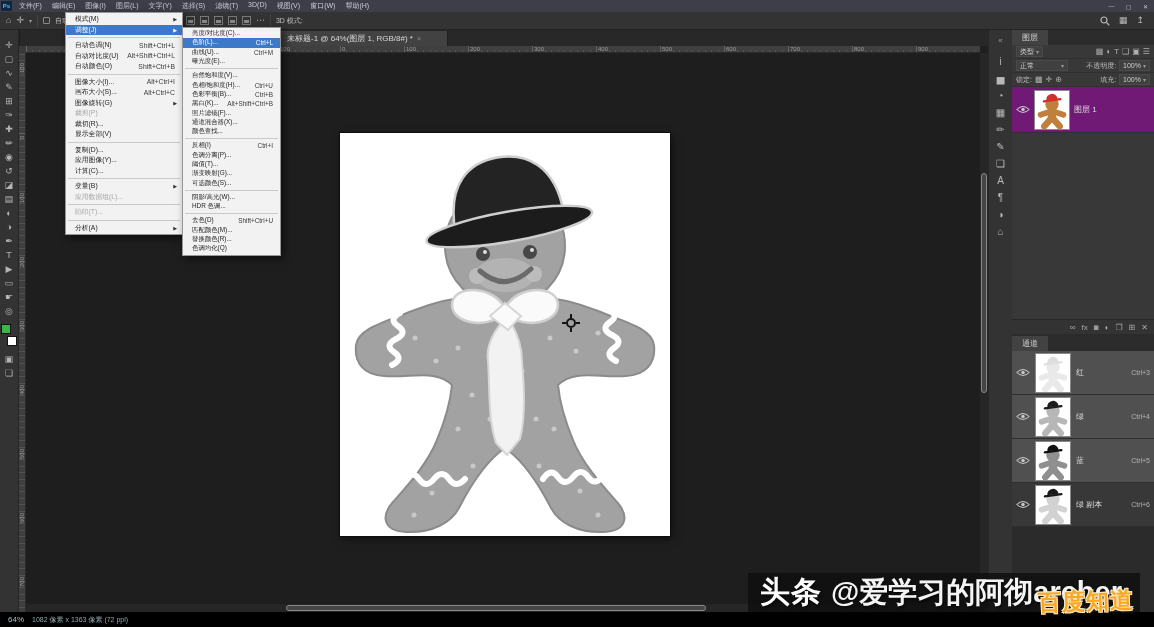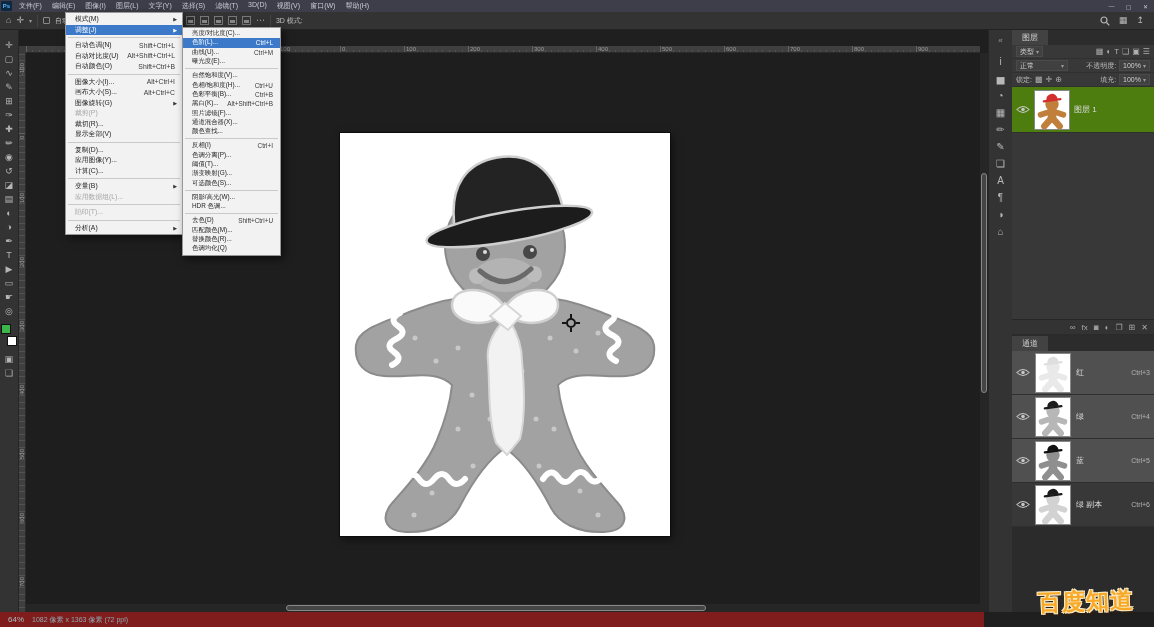--- a/index.html
+++ b/index.html
@@ -79,38 +79,38 @@
   .panels { position:absolute; left:1012px; top:30px; width:142px; height:582px; background:#2b2b2b; z-index:4; }
   .panel-tabs { height:15px; background:#2c2c2c; display:flex; align-items:flex-end; }
   .panel-tab { background:#424242; color:#d5d5d5; font-size:8px; padding:2px 10px; }
   .lp-row { display:flex; align-items:center; gap:3px; padding:0 4px; height:14px; background:#383838; border-bottom:1px solid #303030; }
   .lp-ico { color:#b0b0b0; font-size:8px; }
   .lp-label { color:#bdbdbd; font-size:7px; white-space:nowrap; }
   .lp-dd { display:flex; align-items:center; gap:2px; border:1px solid #4a4a4a; background:#404040; padding:0 3px; height:11px; color:#cfcfcf; font-size:7px; }
   .lp-right { margin-left:auto; display:flex; align-items:center; gap:3px; }
   .layers-list { background:#383838; height:116px; }
   .layer-row { display:flex; align-items:center; gap:4px; height:46px; padding:0 4px; border-bottom:1px solid #2f2f2f; }
-  .layer-row.selected { background:#4d7c0f; }
+  .layer-row.selected { background:#701a75; }
   .layer-name { color:#dedede; font-size:8px; }
   .eye { width:14px; height:9px; flex:0 0 auto; }
   .thumb { width:36px; height:40px; background:#ffffff; border:1px solid #888; flex:0 0 auto; }
   .thumb svg { display:block; width:100%; height:100%; }
   .layer-lock { margin-left:auto; }
   .layers-spacer { background:#383838; height:116px; }
   .panel-bottombar { height:15px; background:#333333; border-top:1px solid #272727; display:flex; align-items:center; justify-content:flex-end; gap:6px; padding:0 6px; }
   .pb-ico { color:#a9a9a9; font-size:8px; font-style:normal; }
 
   .channels { margin-top:2px; }
   .channel-row { display:flex; align-items:center; gap:5px; height:44px; padding:0 4px; background:#383838; border-bottom:1px solid #2f2f2f; }
   .channel-row.sel { background:#505050; }
   .ch-name { color:#dcdcdc; font-size:8px; white-space:nowrap; }
   .ch-key { margin-left:auto; color:#b4b4b4; font-size:7px; }
 
   
-  .statusbar { position:absolute; left:0; top:612px; width:984px; height:15px; background:#7f1d1d; display:flex; align-items:center; gap:8px; padding:0 8px; z-index:35; }
+  .statusbar { position:absolute; left:0; top:612px; width:1154px; height:15px; background:#000000; display:flex; align-items:center; gap:8px; padding:0 8px; z-index:35; }
   .status-zoom { color:#a9bdc3; font-size:8px; }
   .status-doc { color:#8fa6ad; font-size:7px; }
 
   
   .dropdown { position:absolute; background:#f2f2f2; border:1px solid #979797; box-shadow:3px 3px 8px rgba(0,0,0,.55); z-index:50; padding:1px 0; }
   .menu-image { left:65px; top:12px; width:118px; }
   .menu-adjust { left:182px; top:27px; width:99px; }
   .mrow { display:flex; align-items:center; height:10.5px; padding:0 5px 0 9px; font-size:6.8px; color:#1d1d1d; }
   .menu-adjust .mrow { height:9.3px; font-size:6.4px; }
   .mrow .mlabel { white-space:nowrap; }
@@ -220,20 +220,35 @@
       <span class="swatch fg" style="background: rgb(60, 181, 74);"></span>
       <span class="swatch bg" style="background: rgb(255, 255, 255);"></span>
     </div>
     <div class="tool-extra">
 
     <div class="tool">▣</div>
         <div class="tool">❏</div>
       </div>
   </div>
 
+  <div class="tabbar">
+    <div class="tabspacer"></div>
+    <div style="display:flex;align-items:flex-end;">
+
+        <div class="doc-tab" style="width: 120px;">
+          <span style="overflow:hidden;text-overflow:ellipsis;">....jpg @ 66.7%(RGB/8)</span>
+          <span class="tab-close">×</span>
+        </div>
+
+        <div class="doc-tab active" style="width: 168px;">
+          <span style="overflow:hidden;text-overflow:ellipsis;">未标题-1 @ 64%(图层 1, RGB/8#) *</span>
+          <span class="tab-close">×</span>
+        </div>
+      </div>
+  </div>
 
   <div class="ruler-corner"></div>
   <div class="ruler-h">
 
   <span class="rlab" style="left: 58px;">-400</span>
       <span class="rlab" style="left: 122px;">-300</span>
       <span class="rlab" style="left: 186px;">-200</span>
       <span class="rlab" style="left: 250px;">-100</span>
       <span class="rlab" style="left: 314px;">0</span>
       <span class="rlab" style="left: 378px;">100</span>
@@ -832,15 +847,19 @@
         <span class="marr"></span>
       </div>
 
       <div class="mrow">
         <span class="mlabel">色调均化(Q)</span>
         <span class="mkey"></span>
         <span class="marr"></span>
       </div>
     </div>
 
+  <div class="wm-strip">
+    <span class="wm-brand">头条</span>
+    <span class="wm-handle">@爱学习的阿彻archer</span>
+  </div>
   <div class="baidu-logo">百度知道</div>
 
 </div>
 
 </body></html>

